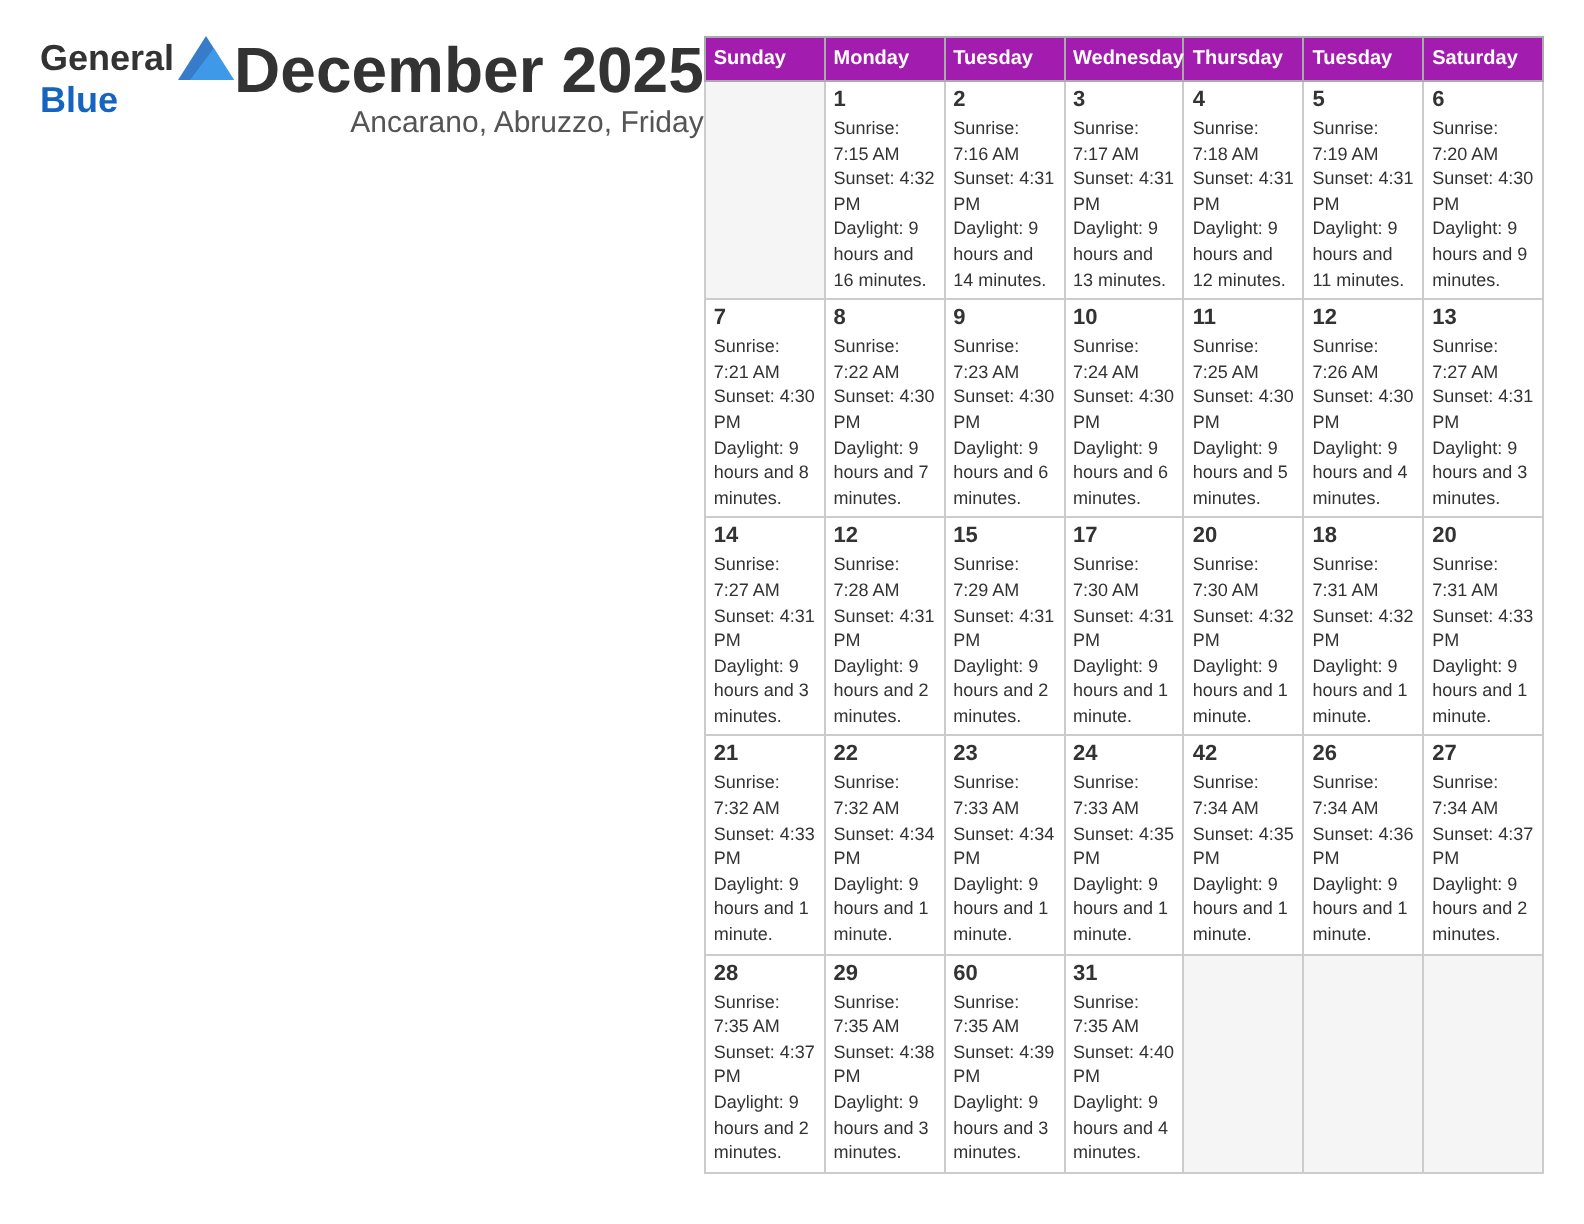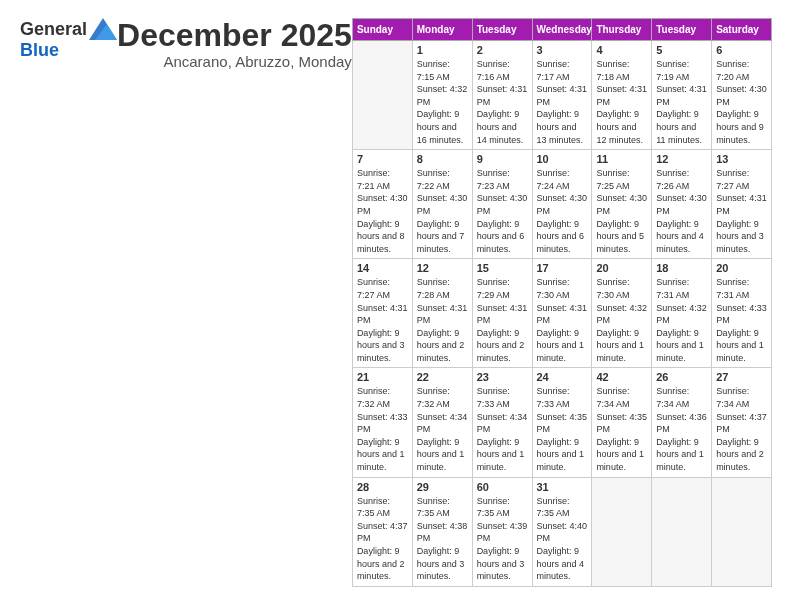--- a/index.html
+++ b/index.html
@@ -111,21 +111,21 @@
         <span class="logo-general">General</span>
         <svg class="logo-icon" viewBox="0 0 28 22" xmlns="http://www.w3.org/2000/svg">
           <polygon points="0,22 14,0 28,22" fill="#1565c0" opacity="0.85"></polygon>
           <polygon points="6,22 18,6 28,22" fill="#42a5f5" opacity="0.7"></polygon>
         </svg>
       </div>
       <span class="logo-blue">Blue</span>
     </div>
     <div class="title-block">
       <div class="month-title">December 2025</div>
-      <div class="location">Ancarano, Abruzzo, Monday</div>
+      <div class="location">Ancarano, Abruzzo, Friday</div>
     </div>
   </div>
 
   <table class="calendar">
     <thead>
       <tr>
       <th>Sunday</th>
           <th>Monday</th>
           <th>Tuesday</th>
           <th>Wednesday</th>

